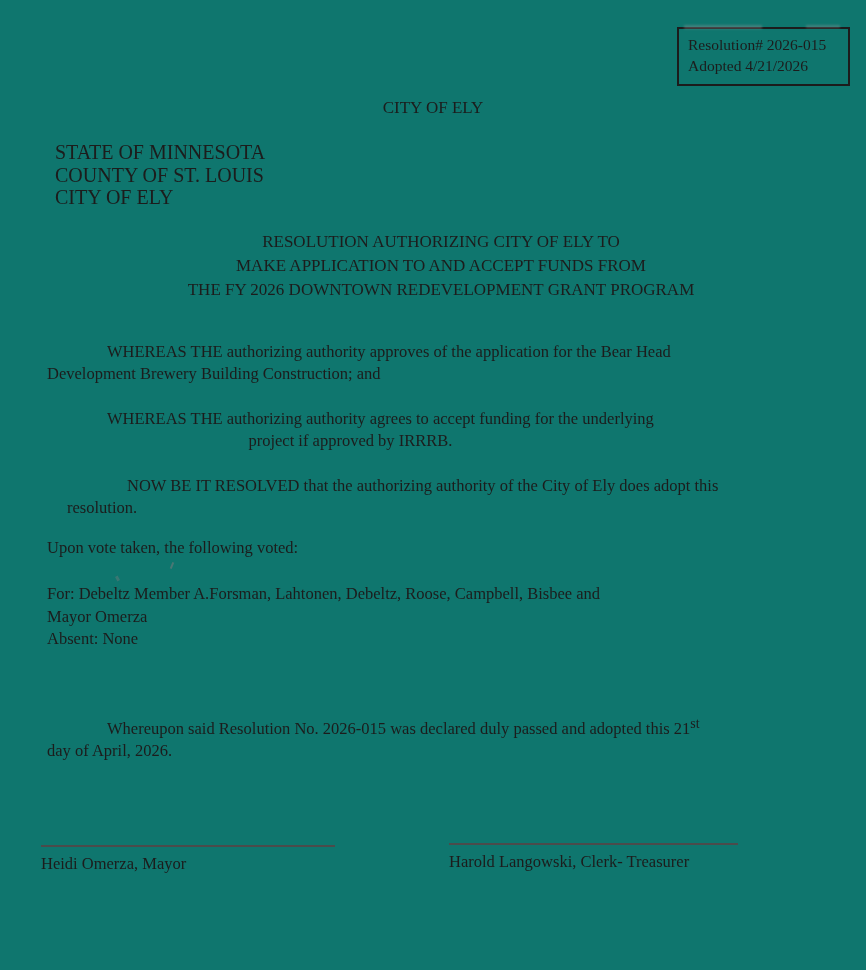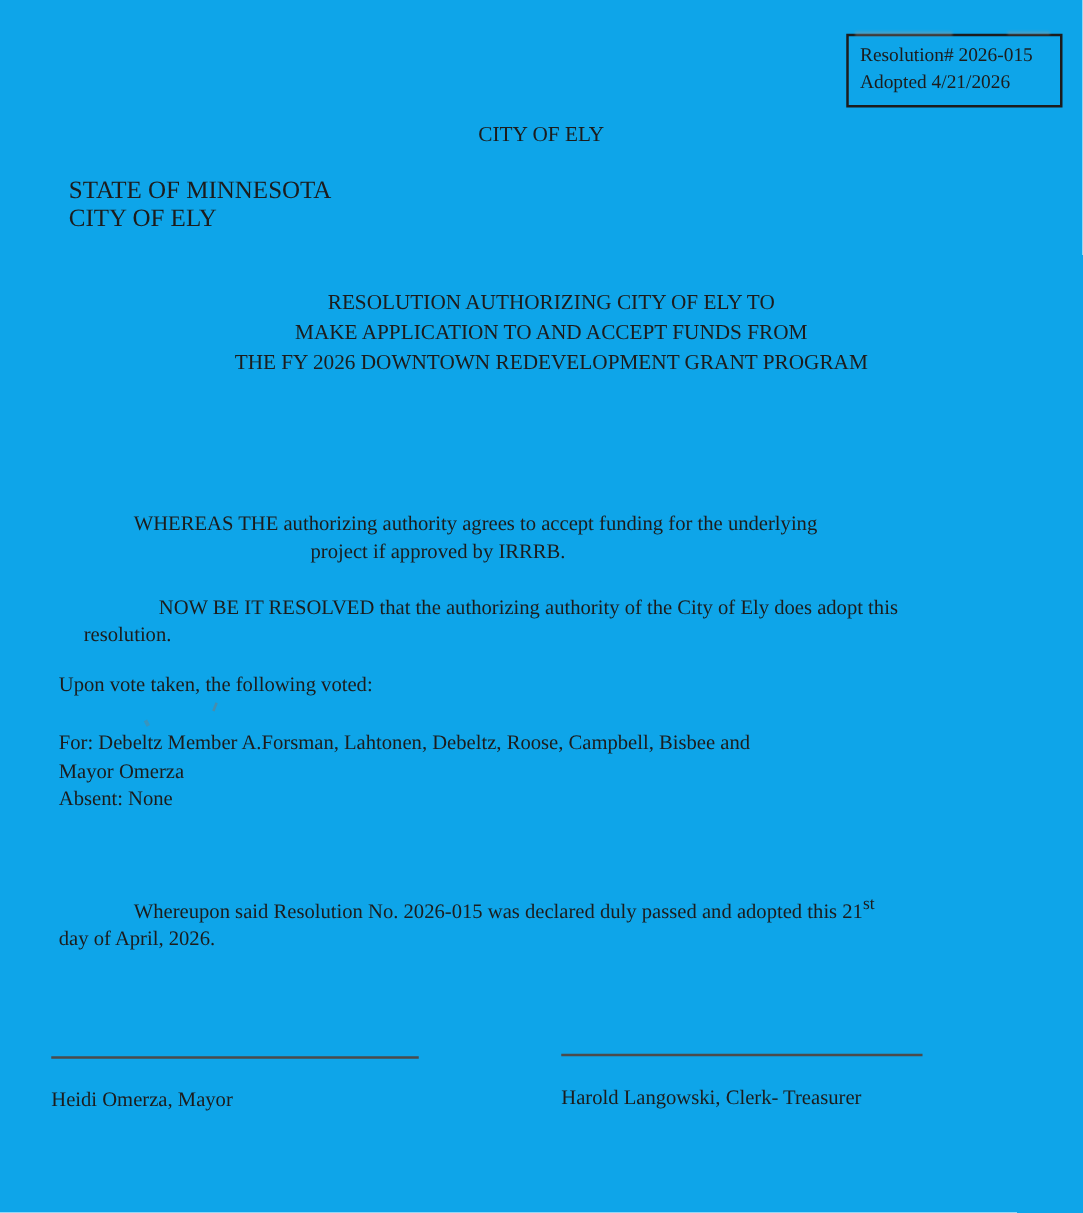--- a/index.html
+++ b/index.html
@@ -4,21 +4,21 @@
 <style>
   html, body {
     margin: 0;
     padding: 0;
     background: #ffffff;
   }
   .page {
     position: relative;
     width: 866px;
     height: 970px;
-    background: #0ea5e9;
+    background: #0f766e;
     font-family: "Liberation Serif", "DejaVu Serif", serif;
     color: #1c1c1c;
     overflow: hidden;
   }
   
   .stamp {
     position: absolute;
     left: 677px;
     top: 27px;
     width: 152px;
@@ -76,21 +76,21 @@
   sup.ord {
     font-size: 14px;
     vertical-align: super;
     line-height: 0;
   }
   
   .sig {
     position: absolute;
     border-top: 2px solid #4b4b4b;
     font-size: 16.5px;
-    padding-top: 23px;
+    padding-top: 7px;
     white-space: nowrap;
   }
   .sig-left  { left: 41px;  top: 845px; width: 294px; }
   .sig-right { left: 449px; top: 843px; width: 289px; }
   
   .smudge {
     position: absolute;
     background: #9a9a9a;
     opacity: 0.35;
     filter: blur(1px);
@@ -114,29 +114,34 @@
     <div>Resolution# 2026-015</div>
     <div>Adopted 4/21/2026</div>
   </div>
   <div class="smudge smudge1"></div>
   <div class="smudge smudge2"></div>
 
   <div class="doc-title">CITY OF ELY</div>
 
   <div class="jurisdiction">
     <div>STATE OF MINNESOTA</div>
+    <div>COUNTY OF ST. LOUIS</div>
     <div>CITY OF ELY</div>
   </div>
 
   <div class="res-title">
     <div>RESOLUTION AUTHORIZING CITY OF ELY TO</div>
     <div>MAKE APPLICATION TO AND ACCEPT FUNDS FROM</div>
     <div>THE FY 2026 DOWNTOWN REDEVELOPMENT GRANT PROGRAM</div>
   </div>
 
+  <div class="para p-whereas1">
+    <div class="indent">WHEREAS THE authorizing authority approves of the application for the Bear Head</div>
+    <div>Development Brewery Building Construction; and</div>
+  </div>
 
   <div class="para p-whereas2">
     <div class="indent">WHEREAS THE authorizing authority agrees to accept funding for the underlying</div>
     <div>project if approved by IRRRB.</div>
   </div>
 
   <div class="para p-resolved">
     <div class="indent">NOW BE IT RESOLVED that the authorizing authority of the City of Ely does adopt this</div>
     <div>resolution.</div>
   </div>

